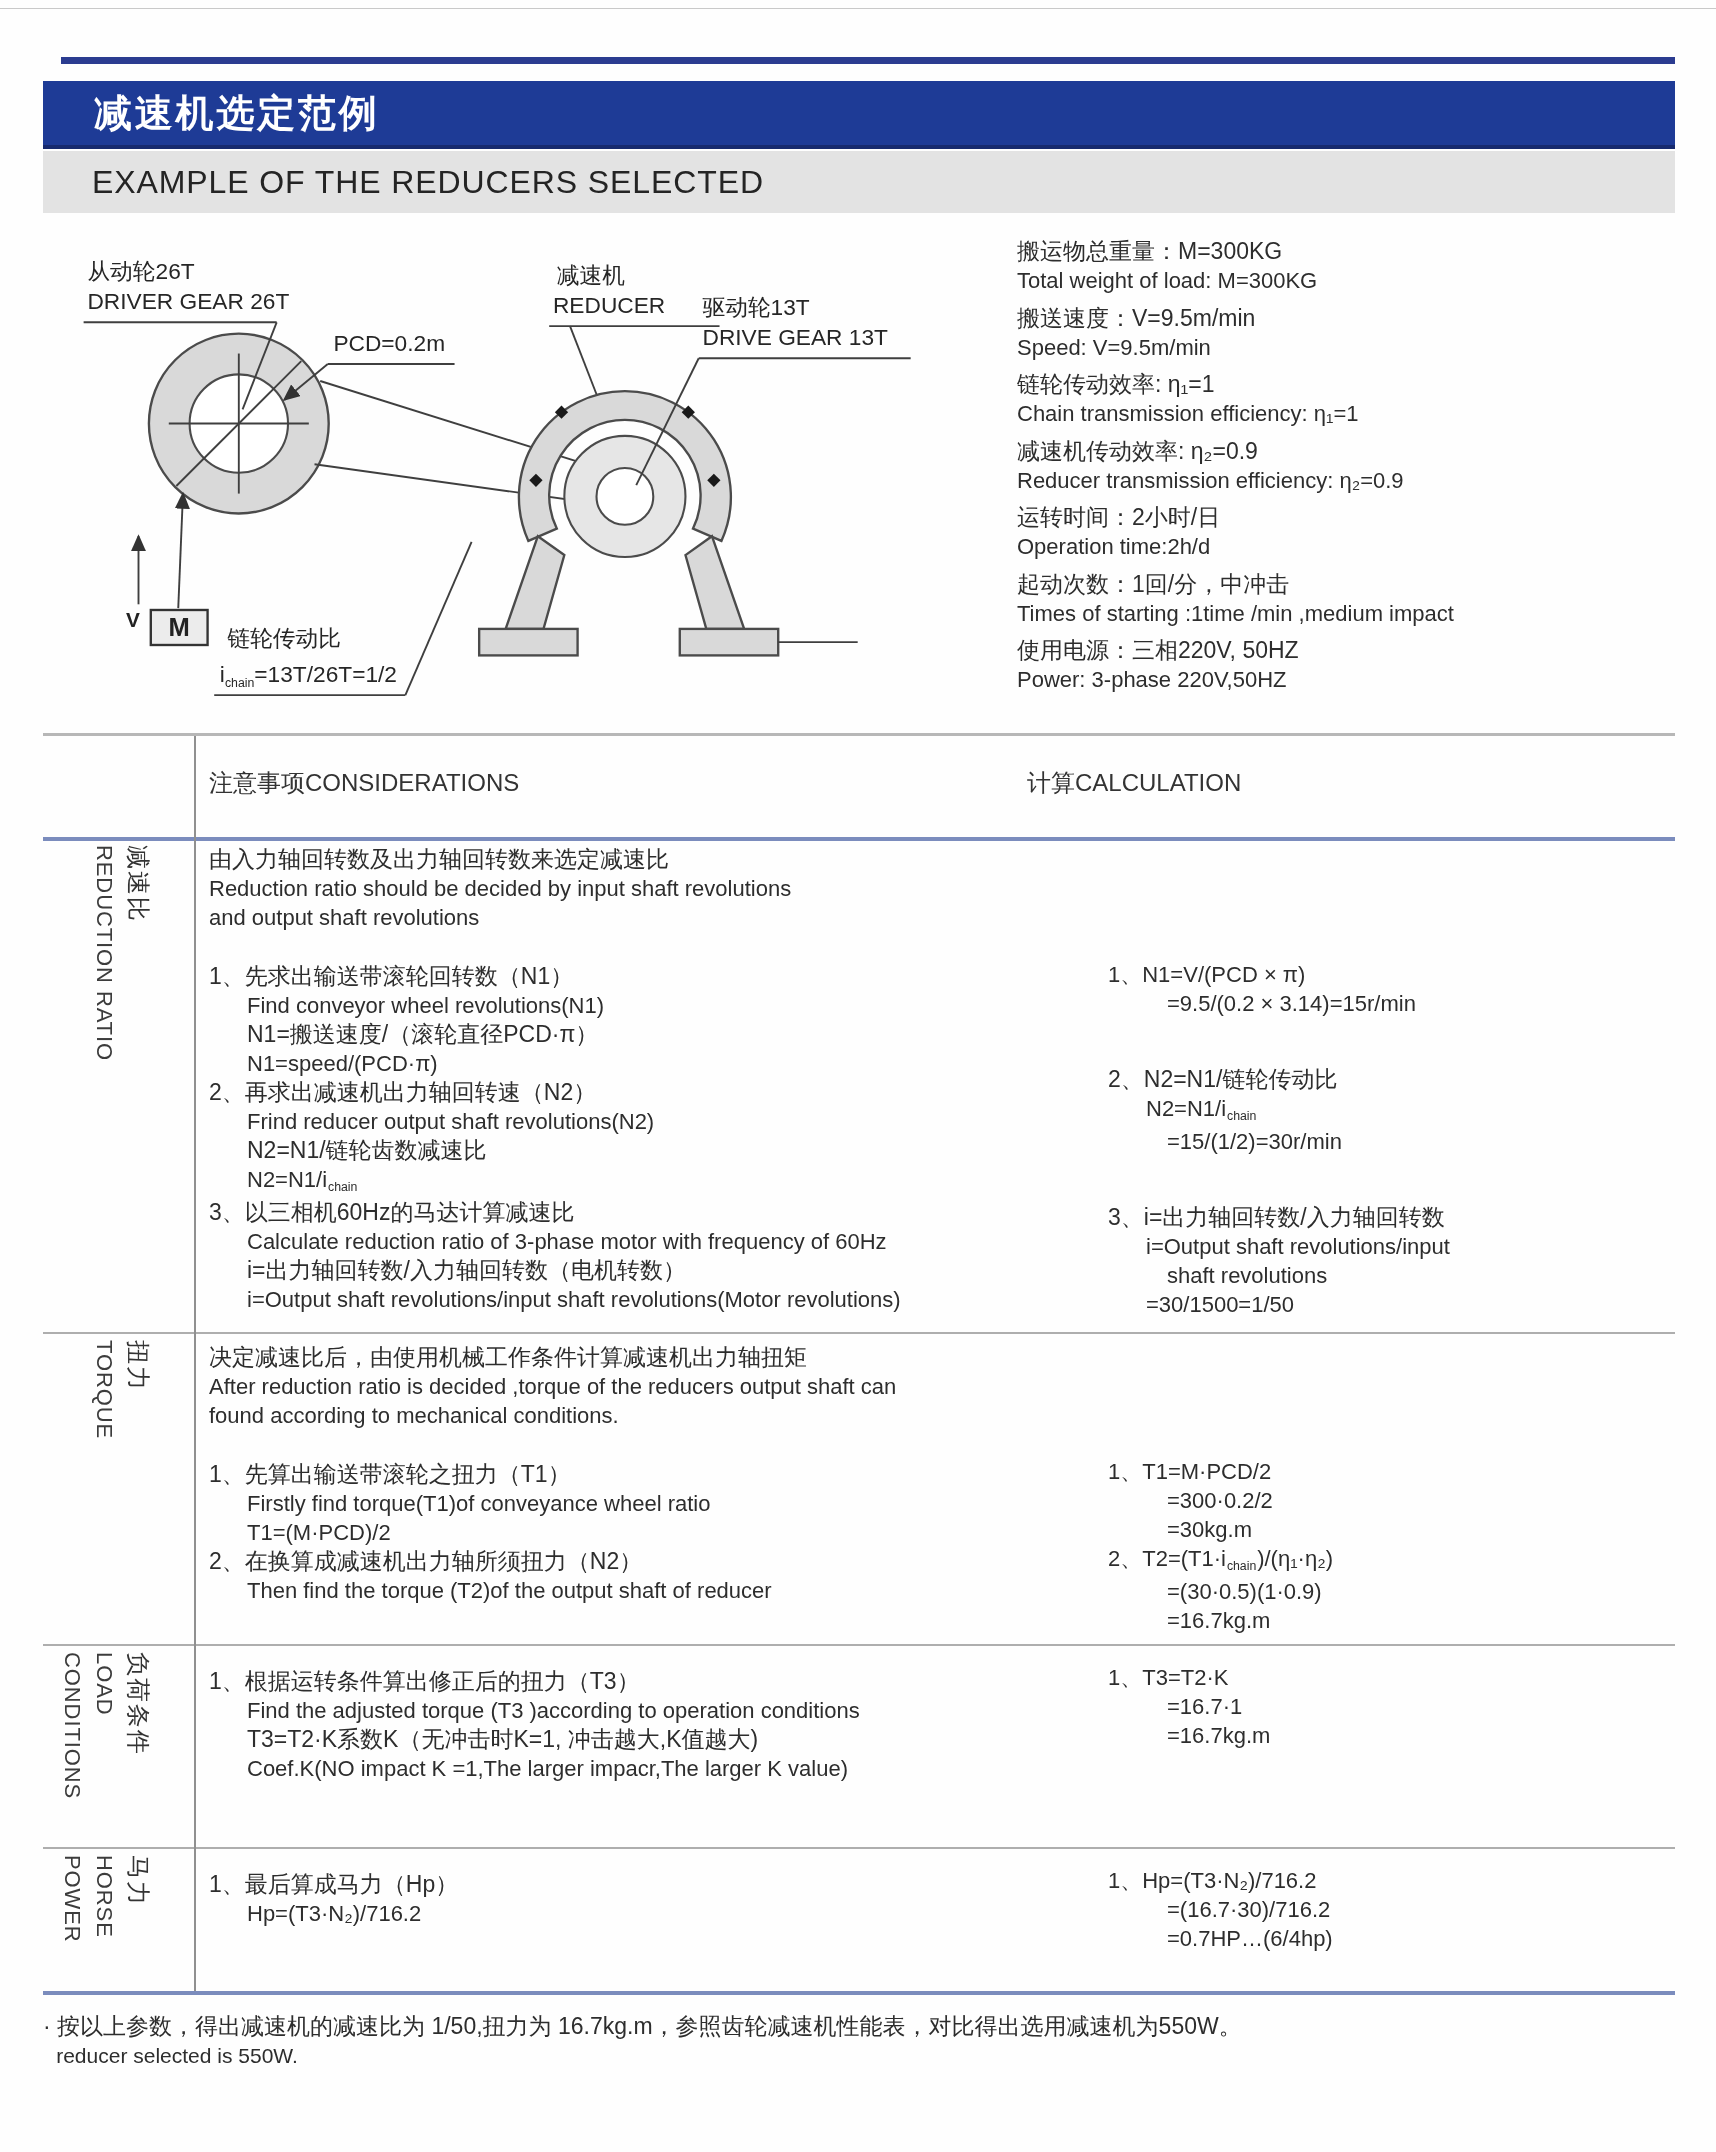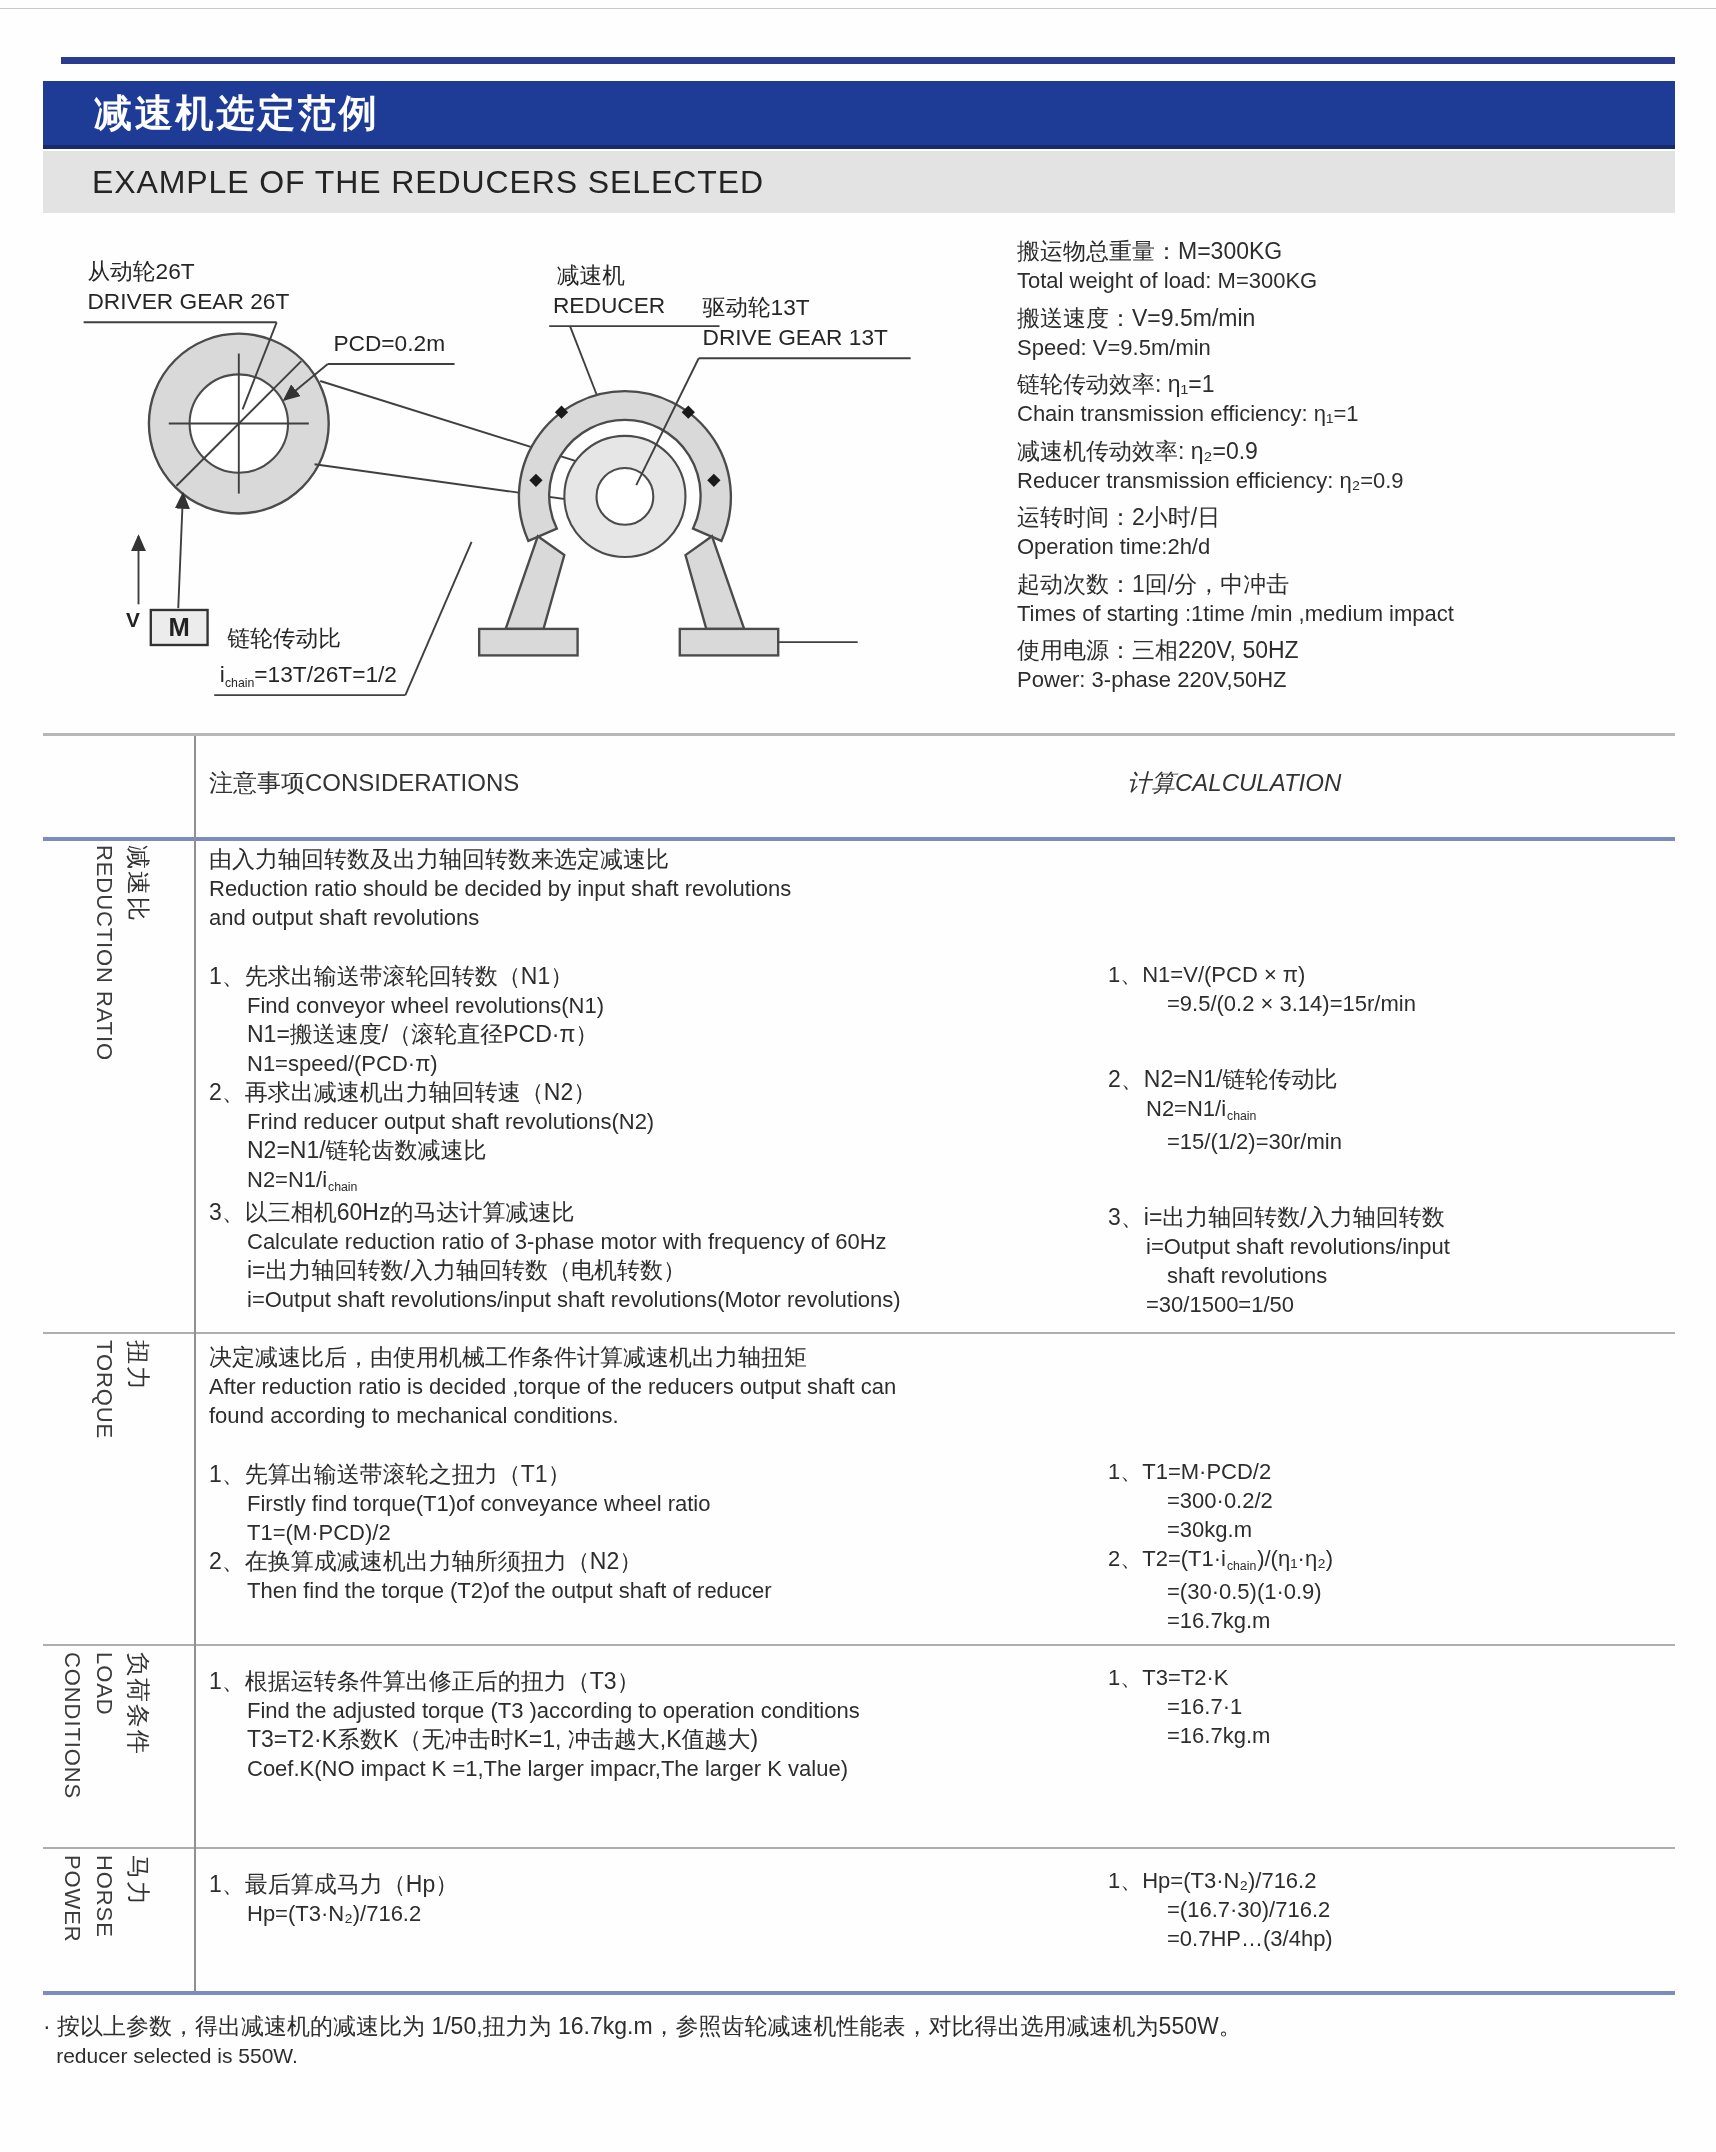--- a/index.html
+++ b/index.html
@@ -46,21 +46,21 @@
   .seltable .hline{position:absolute;left:0;width:1632px;}
   .l-top{top:0;height:2.8px;background:#b7b7b7;}
   .l-blue1{top:104px;height:3.8px;background:#7b8cbd;}
   .l-sep1{top:599px;height:1.9px;background:#aeaeae;}
   .l-sep2{top:911px;height:1.9px;background:#aeaeae;}
   .l-sep3{top:1114px;height:1.9px;background:#aeaeae;}
   .l-blue2{top:1258px;height:3.8px;background:#7b8cbd;}
   .vline{position:absolute;left:151px;top:2.8px;width:1.9px;height:1255px;background:#909090;}
   .colhead{position:absolute;top:34px;font-size:24px;color:#333;}
   .ch1{left:166px;}
-  .ch2{left:1084px;font-style:italic;}
+  .ch2{left:984px;}
   .trow{position:absolute;left:0;width:1632px;}
   .r1{top:104px;height:495px;}
   .r2{top:599px;height:312px;}
   .r3{top:911px;height:203px;}
   .r4{top:1114px;height:148px;}
   .lab{position:absolute;left:0;top:0;width:151px;height:100%;}
   .seclab{position:absolute;top:7.6px;right:38px;writing-mode:vertical-rl;text-orientation:sideways;}
   .seclab .lc{display:block;font-size:24px;color:#333;line-height:36px;letter-spacing:1.9px;}
   .seclab .le{display:block;font-size:22px;color:#3c3c3c;line-height:32px;letter-spacing:0.9px;}
   .cons{position:absolute;left:166px;top:0;width:842px;box-sizing:border-box;}
@@ -289,21 +289,21 @@
           <span class="le">HORSE POWER</span>
         </div>
       </div>
       <div class="cons">
           <div class="tline cn"><span>1、最后算成马力（Hp）</span></div>
           <div class="tline en ind1"><span>Hp=(T3·N₂)/716.2</span></div>
         </div>
       <div class="calc">
           <div class="tline en"><span>1、Hp=(T3·N₂)/716.2</span></div>
           <div class="tline en ind2"><span>=(16.7·30)/716.2</span></div>
-          <div class="tline en ind2"><span>=0.7HP…(3/4hp)</span></div>
+          <div class="tline en ind2"><span>=0.7HP…(6/4hp)</span></div>
         </div>
     </div>
   </div>
 
   <div class="footer">
       <div class="tline cn"><span>· 按以上参数，得出减速机的减速比为 1/50,扭力为 16.7kg.m，参照齿轮减速机性能表，对比得出选用减速机为550W。</span></div>
       <div class="tline en ind1"><span>reducer selected is 550W.</span></div>
     </div>
 </div>
 

